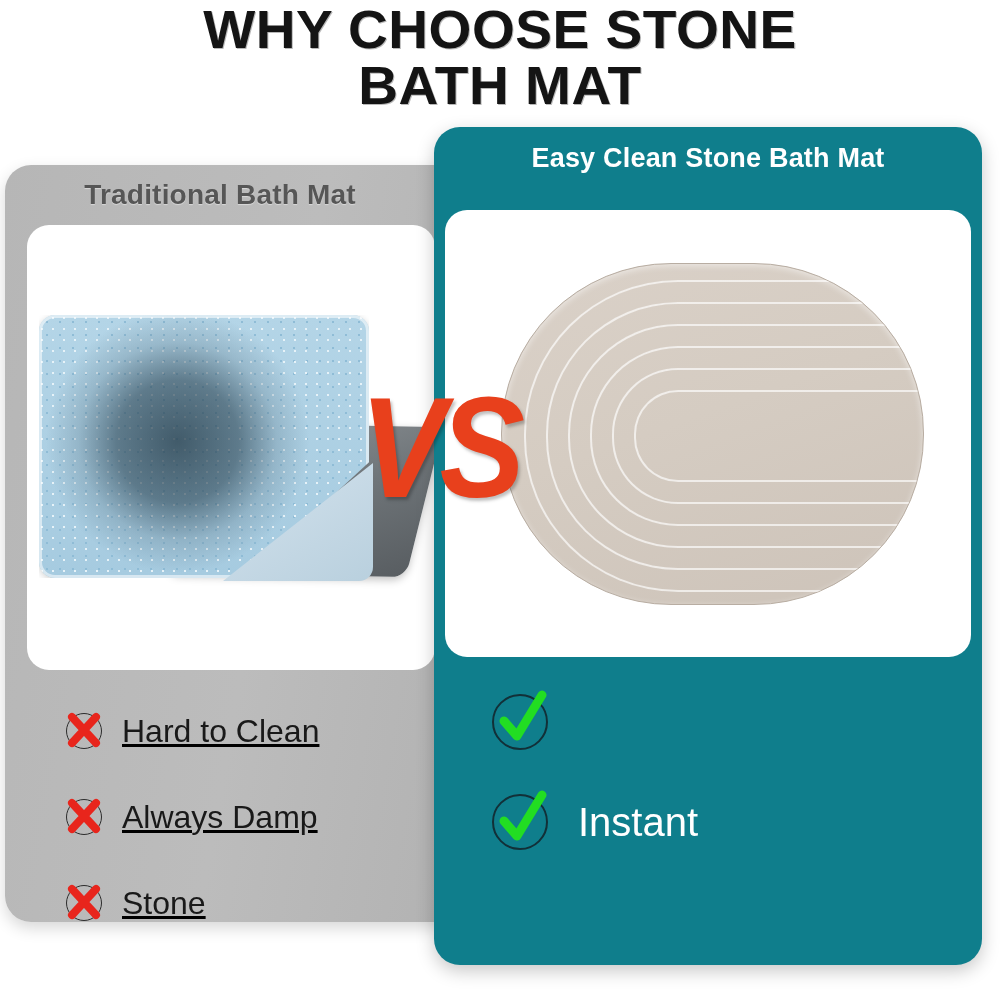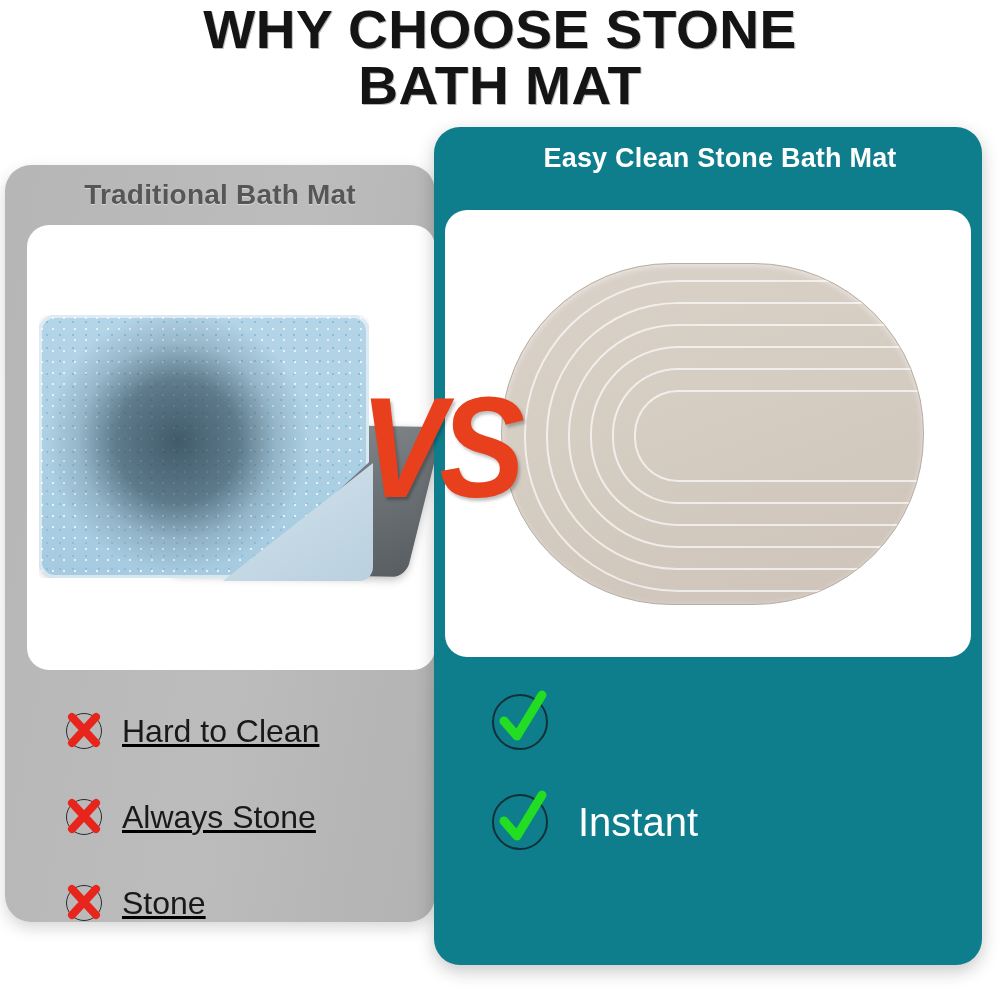--- a/index.html
+++ b/index.html
@@ -44,20 +44,21 @@
   
   .panel-left {
     position: absolute;
     left: 5px;
     top: 165px;
     width: 430px;
     height: 757px;
     background: linear-gradient(100deg, #b6b6b6 0%, #bcbcbc 55%, #b2b2b2 100%);
     border-radius: 26px;
     box-shadow: 0 6px 16px rgba(0,0,0,0.16);
+    padding-left: 29px;
   }
   .panel-left-header {
     position: absolute;
     left: 0;
     top: 14px;
     width: 430px;
     text-align: center;
     font-size: 28px;
     font-weight: 700;
     color: #565656;
@@ -154,21 +155,20 @@
   .panel-right-header {
     position: absolute;
     left: 0;
     top: 16px;
     width: 548px;
     text-align: center;
     font-size: 27px;
     font-weight: 700;
     color: #ffffff;
     letter-spacing: 0.2px;
-    margin-left: 12px;
   }
   .card-right {
     position: absolute;
     left: 11px;
     top: 83px;
     width: 526px;
     height: 447px;
     background: #ffffff;
     border-radius: 22px;
     overflow: hidden;
@@ -283,21 +283,21 @@
       </span>
       <span class="feat-label-neg">Hard to Clean</span>
     </div>
 
     <div class="feat-row">
       <span class="mark mark-x">
         <svg width="42" height="44" viewBox="0 0 42 44">
           <path d="M9 8 L33 34 M33 8 L9 34" stroke="#E8251C" stroke-width="8" stroke-linecap="round"></path>
         </svg>
       </span>
-      <span class="feat-label-neg">Always Stone</span>
+      <span class="feat-label-neg">Always Damp</span>
     </div>
 
     <div class="feat-row">
       <span class="mark mark-x">
         <svg width="42" height="44" viewBox="0 0 42 44">
           <path d="M9 8 L33 34 M33 8 L9 34" stroke="#E8251C" stroke-width="8" stroke-linecap="round"></path>
         </svg>
       </span>
       <span class="feat-label-neg">Stone</span>
     </div>

